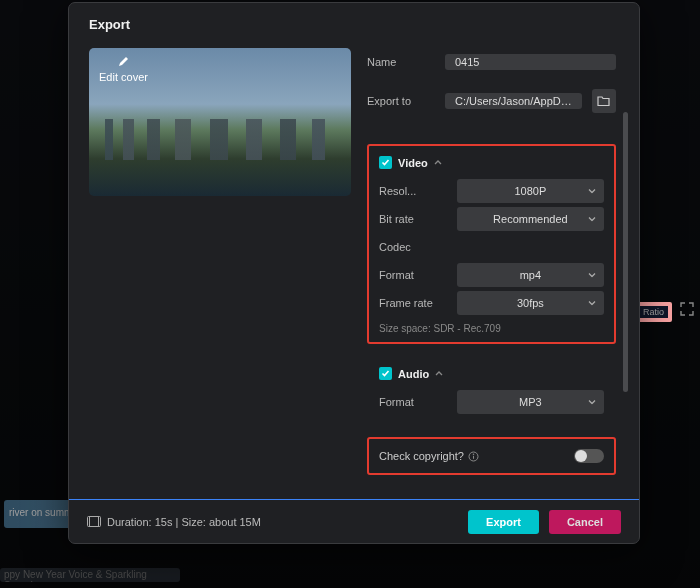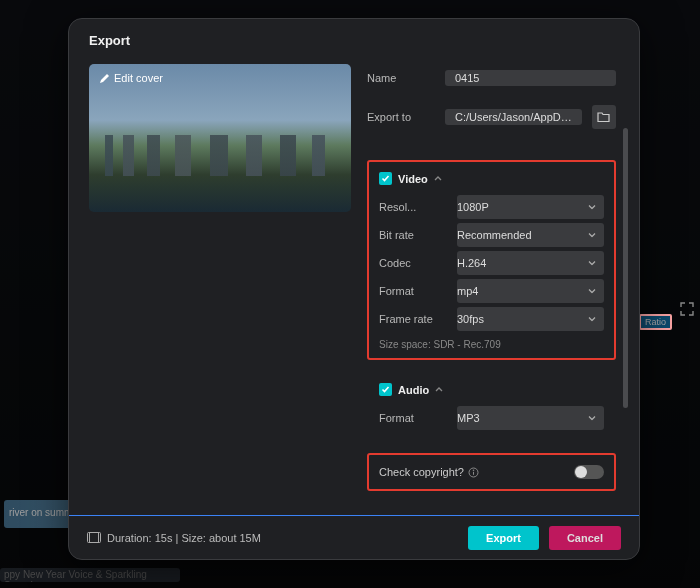--- a/index.html
+++ b/index.html
@@ -21,33 +21,33 @@
   position: absolute;
   border-radius: 3px;
   overflow: hidden;
   background: #2a3540;
   opacity: 0.6;
 }
 .bg-thumb.t1 { left: 4px; bottom: 60px; width: 100px; height: 28px; background: linear-gradient(90deg,#4a7a9a,#5a8aaa); }
 .bg-thumb.t2 { left: 0; bottom: 6px; width: 180px; height: 14px; background: #2a3038; opacity: 0.5; }
 .bg-thumb-text { font-size: 10px; color: #fff; padding: 7px 5px; }
 .bg-right-chip {
-  position: absolute; right: 28px; top: 314px;
-  background: #0c4a6e; border:2px solid #fca5a5; padding: 1px 4px; font-size: 9px; color:#aaa; border-radius:2px;
+  position: absolute; right: 28px; top: 302px;
+  background: #0f172a; border:4px solid #fca5a5; padding: 1px 4px; font-size: 9px; color:#aaa; border-radius:2px;
 }
 .bg-fullscreen-icon {
   position: absolute; right: 6px; top: 302px; width: 14px; height: 14px;
 }
 .dialog {
   position: absolute;
-  left: 68px; top: 18px;
+  left: 68px; top: 2px;
   width: 572px; height: 542px;
   background: #1f2023;
   border: 1px solid #3a3b3e;
-  border-radius: 14px;
+  border-radius: 7px;
   box-shadow: 0 8px 40px rgba(0,0,0,0.6);
   display: flex; flex-direction: column;
 }
 .dialog-header {
   padding: 14px 20px 10px;
   font-size: 13px;
   font-weight: 600;
   color: #f0f0f0;
 }
 .dialog-body {
@@ -75,20 +75,21 @@
       #3d494f 46% 53%, transparent 53% 60%, #47525a 60% 66%,
       transparent 66% 73%, #3a464d 73% 79%, transparent 79% 85%,
       #44505a 85% 90%, transparent 90% 100%);
   opacity:0.85;
 }
 .edit-cover-btn {
   position: absolute; left: 10px; top: 8px;
   display: flex; align-items: center; gap: 4px;
   font-size: 11px; color: #fff; font-weight: 500;
   cursor: pointer;
+  flex-direction: column;
 }
 .right-col {
   flex: 1;
   display: flex; flex-direction: column;
   gap: 11px;
   padding-right: 8px;
   position: relative;
 }
 .scroll-track {
   position: absolute; right: -4px; top: 64px; bottom: 2px; width: 5px;
@@ -112,21 +113,21 @@
   border-radius: 3px;
   display: flex; align-items: center;
   padding: 0 10px;
   font-size: 11px; color: #ddd;
   overflow: hidden; text-overflow: ellipsis; white-space: nowrap;
 }
 .form-select {
   flex: 1; height: 24px;
   background: #3a3b3e;
   border-radius: 3px;
-  display: flex; align-items: center; 
+  display: flex; align-items: center; justify-content: center;
   position: relative;
   font-size: 11px; color: #ddd; font-weight: 500;
   cursor: pointer;
 }
 .select-chevron {
   position: absolute; right: 8px; top: 50%; transform: translateY(-50%);
 }
 .folder-btn {
   width: 24px; height: 24px; flex-shrink: 0;
   background: #3a3b3e; border-radius: 3px;
@@ -291,28 +292,20 @@
             <span class="select-chevron">
                 <svg width="8" height="5" viewBox="0 0 8 5">
                   <path d="M1 1l3 3 3-3" stroke="#aaa" stroke-width="1.3" fill="none"></path>
                 </svg>
               </span>
           </div>
         </div>
 
         <div class="form-row">
           <div class="form-label">Codec</div>
-          <div class="form-select">
-            <span>H.264</span>
-            <span class="select-chevron">
-                <svg width="8" height="5" viewBox="0 0 8 5">
-                  <path d="M1 1l3 3 3-3" stroke="#aaa" stroke-width="1.3" fill="none"></path>
-                </svg>
-              </span>
-          </div>
         </div>
 
         <div class="form-row">
           <div class="form-label">Format</div>
           <div class="form-select">
             <span>mp4</span>
             <span class="select-chevron">
                 <svg width="8" height="5" viewBox="0 0 8 5">
                   <path d="M1 1l3 3 3-3" stroke="#aaa" stroke-width="1.3" fill="none"></path>
                 </svg>

